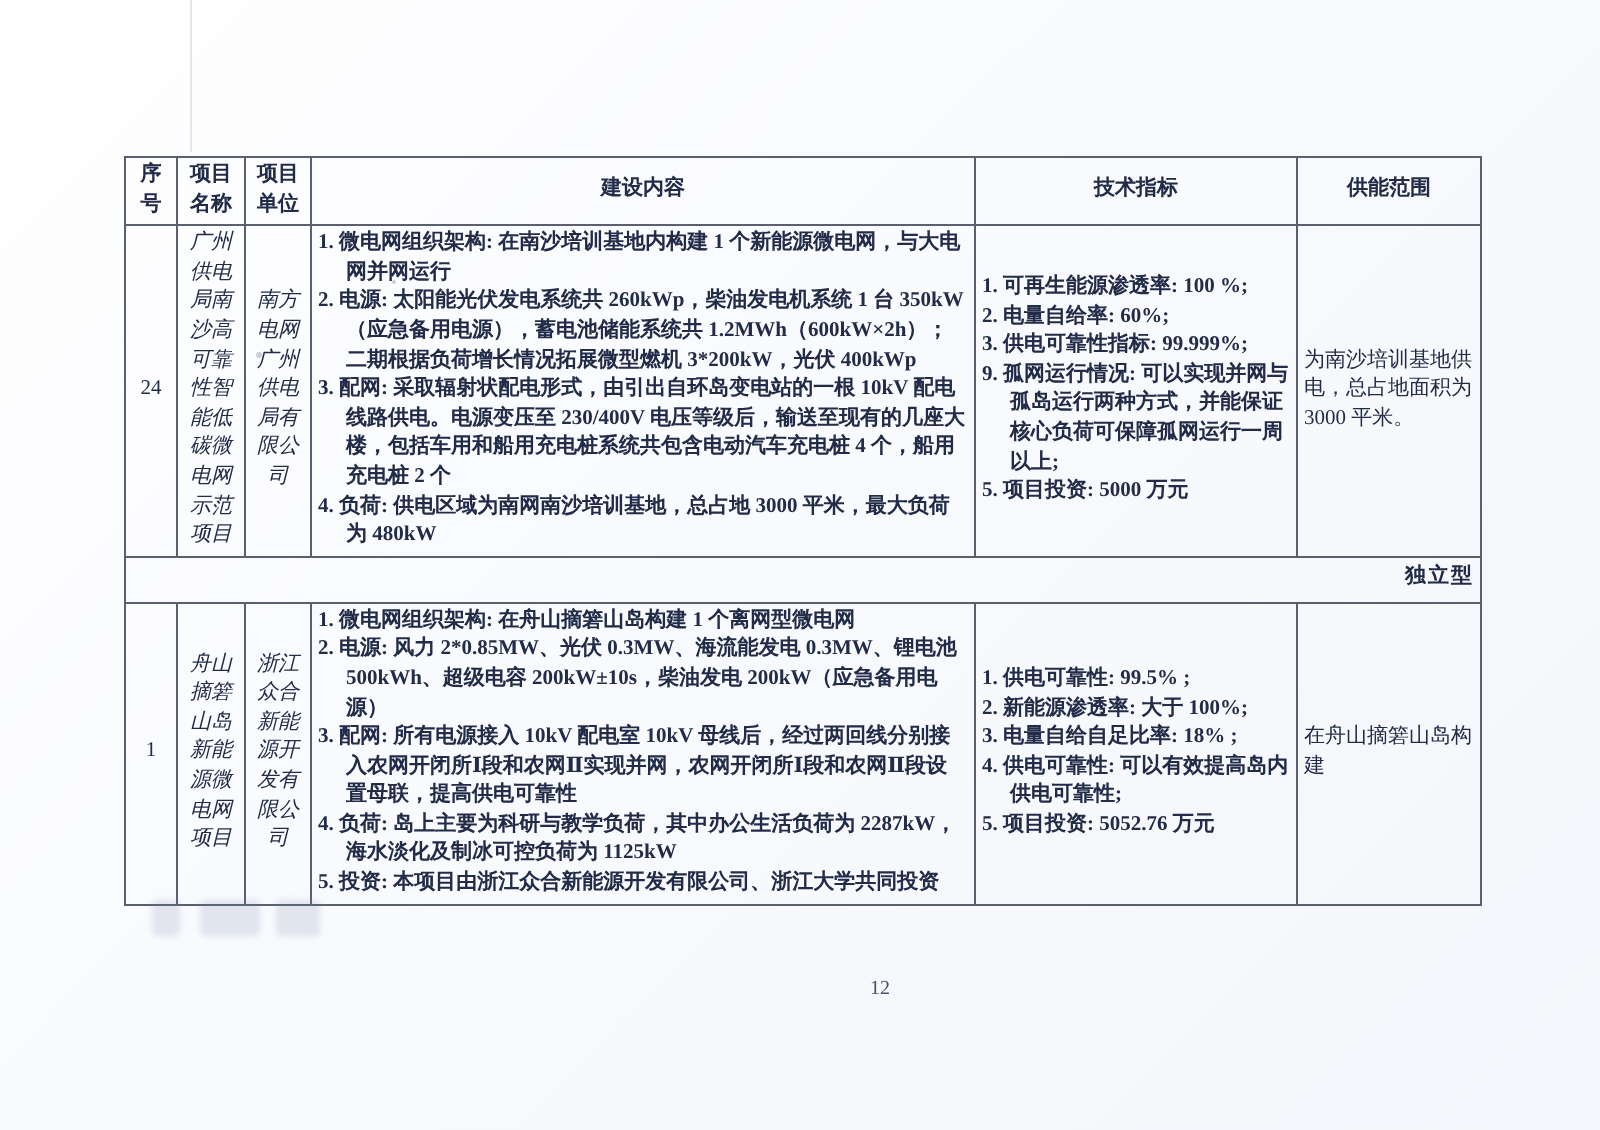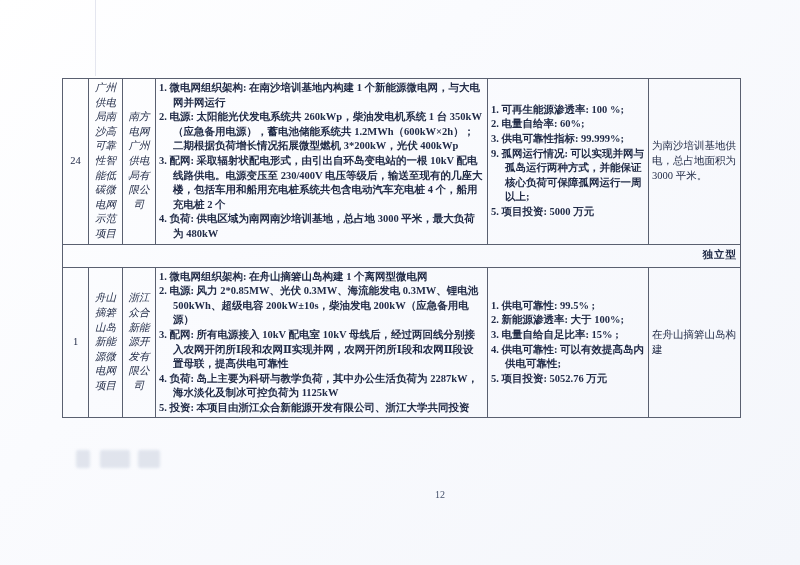--- a/index.html
+++ b/index.html
@@ -66,20 +66,28 @@
 <table class="doc">
   <colgroup>
     <col style="width:26px">
       <col style="width:34px">
       <col style="width:33px">
     <col style="width:332px">
       <col style="width:161px">
       <col style="width:92px">
   </colgroup>
   <tbody>
+      <tr style="height:34px">
+    <td class="hdr">序号</td>
+    <td class="hdr">项目名称</td>
+    <td class="hdr">项目单位</td>
+    <td class="hdr">建设内容</td>
+    <td class="hdr">技术指标</td>
+    <td class="hdr">供能范围</td>
+  </tr>
 
   <tr style="height:164px">
     <td class="num">24</td>
     <td class="vname">广州供电局南沙高可靠性智能低碳微电网示范项目</td>
     <td class="vname">南方电网广州供电局有限公司</td>
     <td class="content">
       <div class="item">1. 微电网组织架构: 在南沙培训基地内构建 1 个新能源微电网，与大电网并网运行</div>
       <div class="item">2. 电源: 太阳能光伏发电系统共 260kWp，柴油发电机系统 1 台 350kW（应急备用电源），蓄电池储能系统共 1.2MWh（600kW×2h）；二期根据负荷增长情况拓展微型燃机 3*200kW，光伏 400kWp</div>
       <div class="item">3. 配网: 采取辐射状配电形式，由引出自环岛变电站的一根 10kV 配电线路供电。电源变压至 230/400V 电压等级后，输送至现有的几座大楼，包括车用和船用充电桩系统共包含电动汽车充电桩 4 个，船用充电桩 2 个</div>
       <div class="item">4. 负荷: 供电区域为南网南沙培训基地，总占地 3000 平米，最大负荷为 480kW</div>
@@ -105,21 +113,21 @@
     <td class="content">
       <div class="item">1. 微电网组织架构: 在舟山摘箬山岛构建 1 个离网型微电网</div>
       <div class="item">2. 电源: 风力 2*0.85MW、光伏 0.3MW、海流能发电 0.3MW、锂电池 500kWh、超级电容 200kW±10s，柴油发电 200kW（应急备用电源）</div>
       <div class="item">3. 配网: 所有电源接入 10kV 配电室 10kV 母线后，经过两回线分别接入农网开闭所Ⅰ段和农网Ⅱ实现并网，农网开闭所Ⅰ段和农网Ⅱ段设置母联，提高供电可靠性</div>
       <div class="item">4. 负荷: 岛上主要为科研与教学负荷，其中办公生活负荷为 2287kW，海水淡化及制冰可控负荷为 1125kW</div>
       <div class="item">5. 投资: 本项目由浙江众合新能源开发有限公司、浙江大学共同投资</div>
     </td>
     <td class="indics">
       <div class="item">1. 供电可靠性: 99.5% ;</div>
       <div class="item">2. 新能源渗透率: 大于 100%;</div>
-      <div class="item">3. 电量自给自足比率: 15% ;</div>
+      <div class="item">3. 电量自给自足比率: 18% ;</div>
       <div class="item">4. 供电可靠性: 可以有效提高岛内供电可靠性;</div>
       <div class="item">5. 项目投资: 5052.76 万元</div>
     </td>
     <td class="scope">在舟山摘箬山岛构建</td>
   </tr>
 </tbody>
   </table>
 
 <div class="ghost" style="left:76px;top:450px;width:14px;height:18px;"></div>
 <div class="ghost" style="left:100px;top:450px;width:30px;height:18px;"></div>

